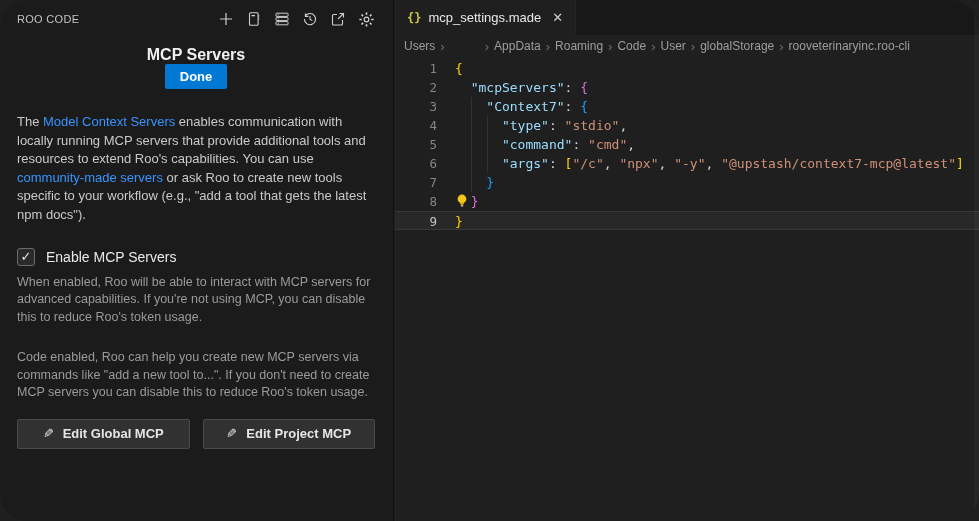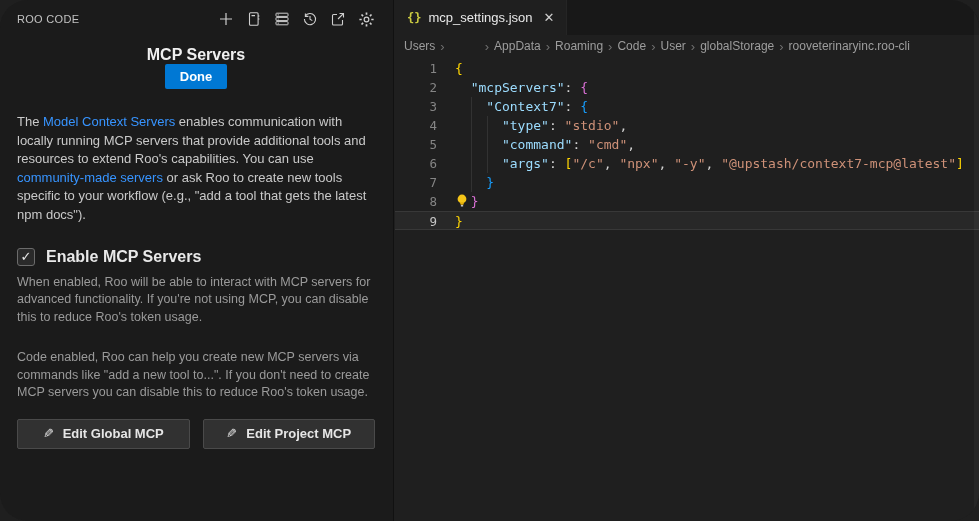--- a/index.html
+++ b/index.html
@@ -24,21 +24,21 @@
     padding:5px 15px; border:none; border-radius:2px; font-family:inherit; cursor:pointer; }
 
   .intro { margin-top:24px; font-size:13px; line-height:18.6px; color:#c9c9c9; width:358px; }
   .intro a { color:#3794ff; text-decoration:none; cursor:pointer; }
 
   .section { margin-top:23px; }
   .check-row { display:flex; align-items:center; gap:11px; }
   .checkbox { width:18px; height:18px; border:1px solid #6b6b6b; border-radius:3px;
     background:#2a2a2a; display:flex; align-items:center; justify-content:center;
     color:#e8e8e8; font-size:13px; cursor:pointer; }
-  .check-label { font-size:16px; font-weight:bold; color:#e9e9e9; }
+  .check-label { font-size:14px; font-weight:normal; color:#e9e9e9; }
   .check-desc { margin-top:8px; font-size:12.5px; line-height:17.5px; color:#9a9a9a; width:358px; }
 
   .server-card { margin-top:14px; width:358px; height:44px; background:#2b2b2b; border-radius:5px;
     display:flex; align-items:center; padding:0 13px; }
   .chev { color:#cccccc; display:flex; align-items:center; cursor:pointer; }
   .server-name { margin-left:14px; font-size:14px; color:#e8e8e8; }
   .scope-badge { margin-left:10px; background:#505050; color:#f0f0f0; font-size:11px;
     padding:2.5px 8px; border-radius:3px; }
   .card-spacer { flex:1; }
   .card-icon { color:#c3c3c3; display:flex; align-items:center; justify-content:center;
@@ -151,21 +151,21 @@
 
     <div class="intro"><span>The </span><a>Model Context Servers</a><span> enables communication with locally running MCP servers that provide additional tools and resources to extend Roo's capabilities. You can use </span><a>community-made servers</a><span> or ask Roo to create new tools specific to your workflow (e.g., "add a tool that gets the latest npm docs").</span></div>
 
     <div class="section">
       <div class="check-row">
         <span class="checkbox">
             <span>✓</span>
           </span>
         <span class="check-label">Enable MCP Servers</span>
       </div>
-      <div class="check-desc">When enabled, Roo will be able to interact with MCP servers for advanced functionality. If you're not using MCP, you can disable this to reduce Roo's token usage.</div>
+      <div class="check-desc">When enabled, Roo will be able to interact with MCP servers for advanced capabilities. If you're not using MCP, you can disable this to reduce Roo's token usage.</div>
     </div>
 
     <div class="section">
       <div class="check-desc">Code enabled, Roo can help you create new MCP servers via commands like "add a new tool to...". If you don't need to create MCP servers you can disable this to reduce Roo's token usage.</div>
     </div>
 
 
     <div class="edit-buttons">
       <button class="edit-btn">
           <span class="pencil">✎</span>
@@ -177,21 +177,21 @@
         </button>
     </div>
 
   </div>
 
   <div class="editor">
 
     <div class="tab-bar">
       <div class="tab">
         <span class="tab-braces">{}</span>
-        <span class="tab-name">mcp_settings.json</span>
+        <span class="tab-name">mcp_settings.made</span>
         <span class="tab-close">✕</span>
       </div>
     </div>
 
     <div class="breadcrumbs">
         <span class="crumb">Users</span>
         <span class="crumb-sep">›</span>
         <span class="crumb empty"></span>
         <span class="crumb-sep">›</span>
         <span class="crumb">AppData</span>

